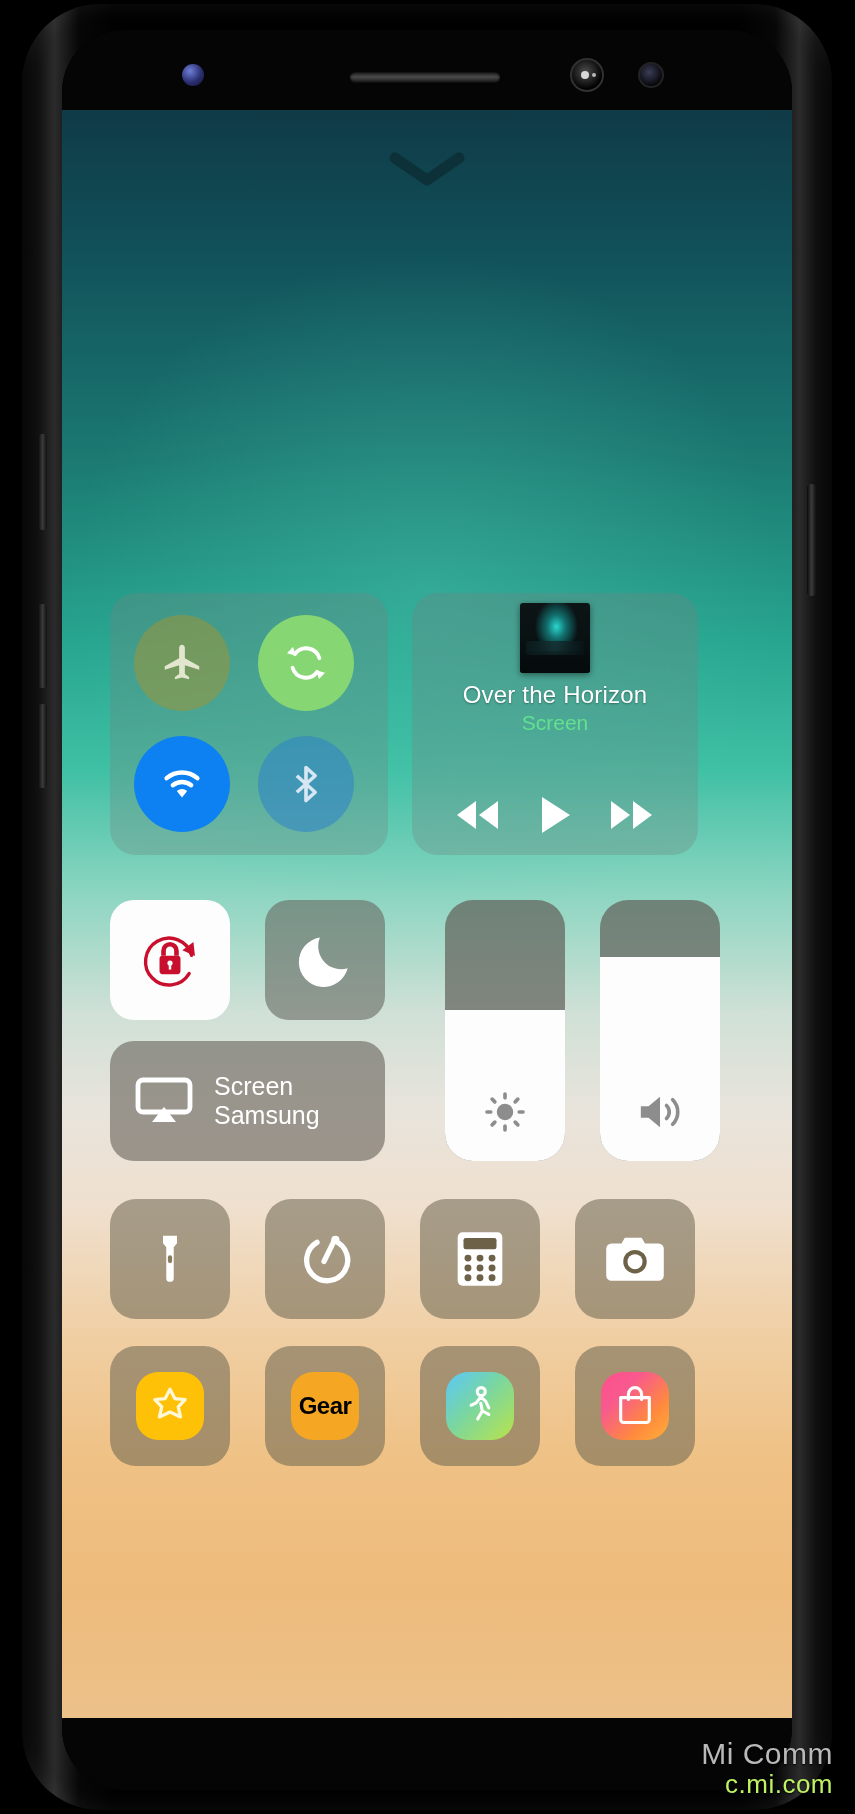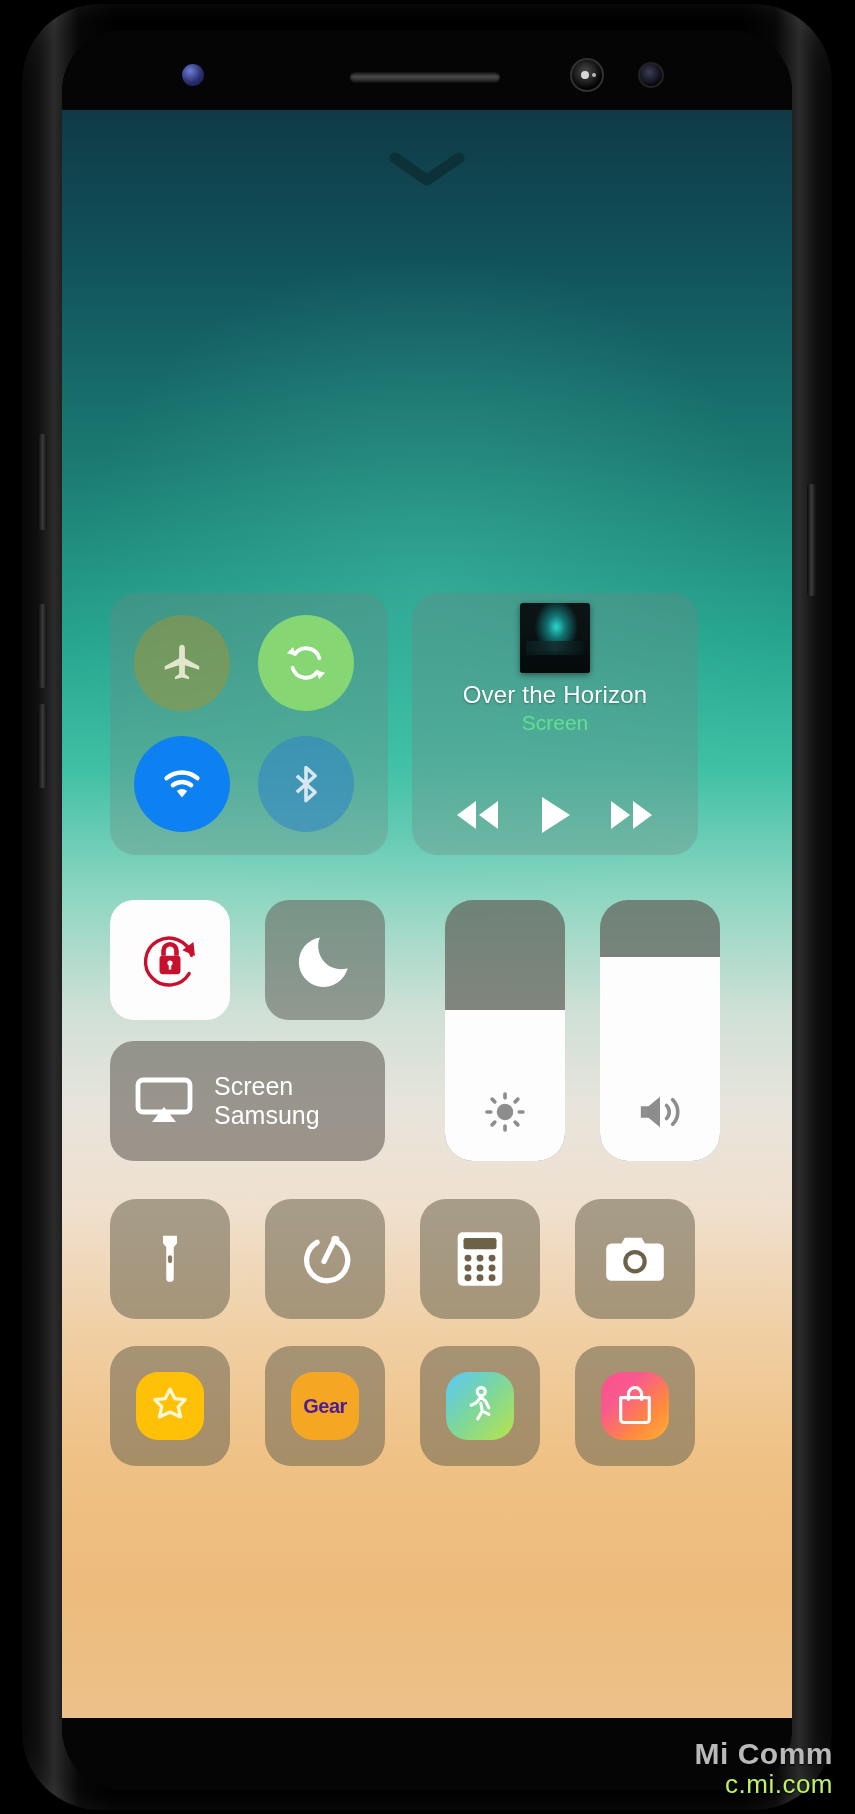--- a/index.html
+++ b/index.html
@@ -157,28 +157,28 @@
     position:absolute; width:120px; height:120px; border-radius:26px;
     background: rgba(106,100,80,0.55);
     display:flex; align-items:center; justify-content:center;
   }
   .r3{ top:1091px; } .r4{ top:1238px; }
   .c1{ left:48px; } .c2{ left:203px; } .c3{ left:358px; } .c4{ left:513px; }
 
   .appicon{ width:68px; height:68px; border-radius:22px;
     display:flex; align-items:center; justify-content:center; }
   .ai-galaxy { background:#ffc107; }
-  .ai-gear   { background:#f5a623; color:#4c1d95; font-size:20px; font-weight:600; letter-spacing:-.5px;}
+  .ai-gear   { background:#f5a623; color:#000000; font-size:24px; font-weight:600; letter-spacing:-.5px;}
   .ai-health { background: linear-gradient(135deg,#5ac8fa 0%,#7ad6a0 45%,#b9e34a 100%); }
   .ai-store  { background: linear-gradient(135deg,#ff4f8b 0%,#f8598f 30%,#ff8a3d 70%,#ffb03a 100%); }
 
   
   .bezel-bottom{ position:absolute; left:0; bottom:0; width:730px; height:72px; background:#050505; z-index:6;}
   .watermark{ position:absolute; right:22px; bottom:14px; text-align:right; z-index:20; }
-  .wm1{ color:#b9b9b9; font-size:30px; font-weight:bold; letter-spacing:.5px;
+  .wm1{ color:#b9b9b9; font-size:30px; font-weight:normal; letter-spacing:.5px;
         text-shadow:0 1px 2px #000; line-height:1.05;}
   .wm2{ color:#bef264; font-size:26px; letter-spacing:.5px; text-shadow:0 1px 2px #000; }
 </style>
 </head>
 <body>
 
 <div id="stage">
 
   <div class="phone-body">
 

